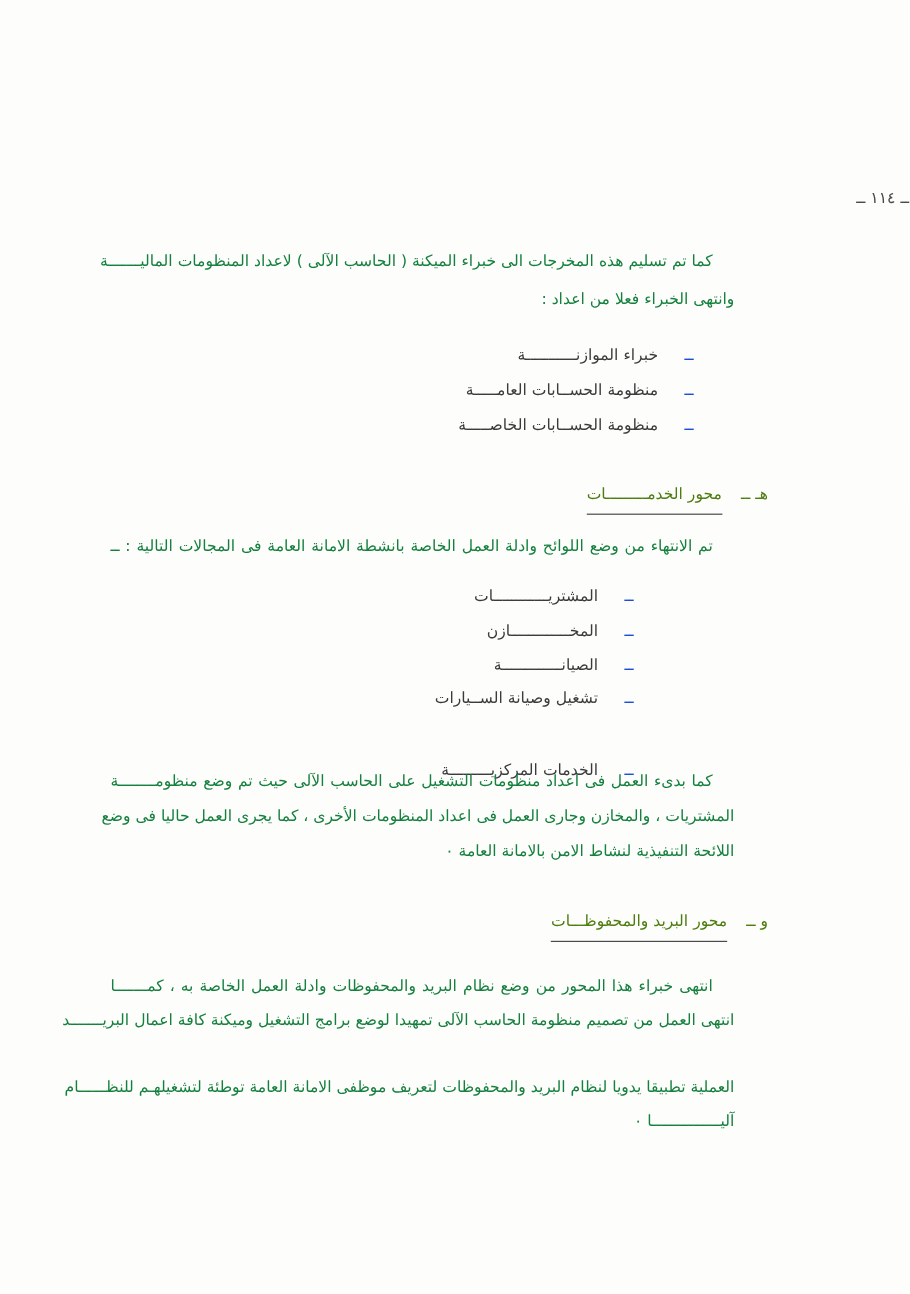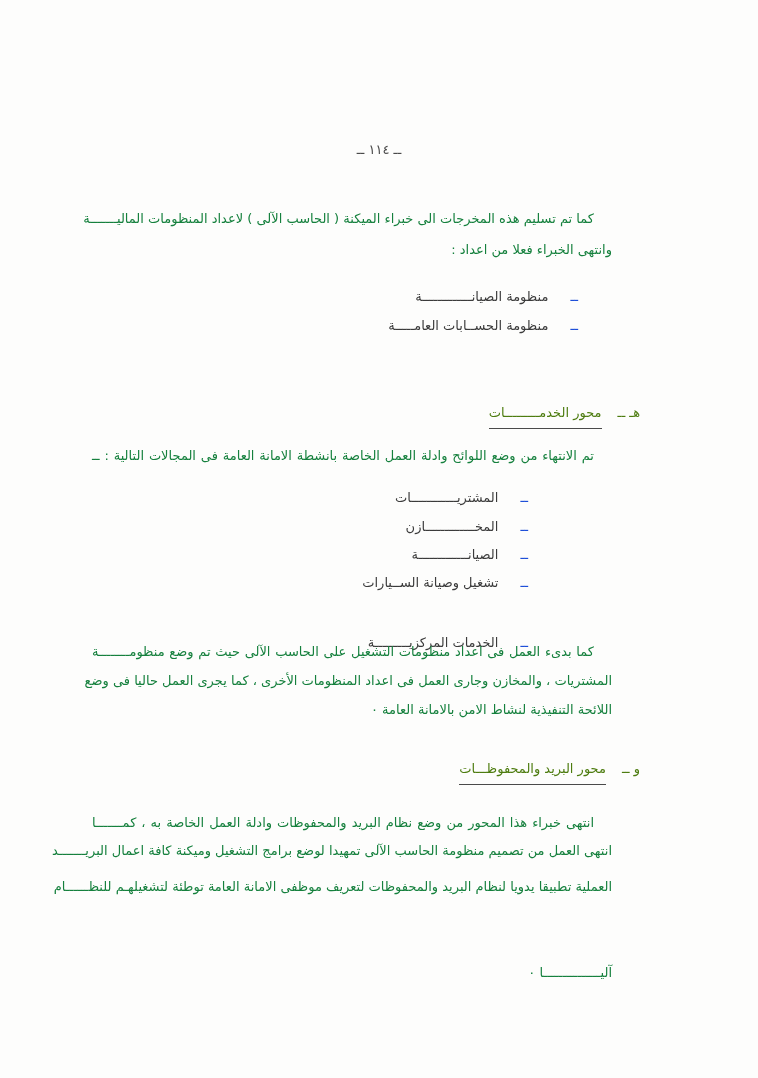--- a/index.html
+++ b/index.html
@@ -5,22 +5,22 @@
   html,body{margin:0;padding:0;background:#ffffff;}
   .page{
     position:relative;
     width:758px;height:1078px;
     background:#fdfdfc;
     font-family:"DejaVu Sans","Liberation Sans",sans-serif;
     color:#3b3b3b;
     overflow:hidden;
   }
   .pagenum{
-    position:absolute;top:142px;left:0;right:0;
-    text-align:center;font-size:13px;letter-spacing:2px;color:#4a4a4a;
+    position:absolute;top:158px;left:0;right:0;
+    text-align:right;font-size:13px;letter-spacing:2px;color:#4a4a4a;
   }
   .pline{
     position:absolute;right:146px;
     direction:rtl;text-align:right;white-space:nowrap;
     font-size:13px;line-height:17px;color:#15803d;
   }
   
   .j{
     left:92px;right:146px;
     text-align:justify;
@@ -53,24 +53,27 @@
 <body>
 
 <div class="page">
 
   <div class="pagenum">ــ ١١٤ ــ</div>
 
   <div class="pline j indent" style="top:210px">كما تم تسليم هذه المخرجات الى خبراء الميكنة ( الحاسب الآلى )  لاعداد المنظومات الماليـــــــة</div>
   <div class="pline" style="top:241px">وانتهى الخبراء فعلا من اعداد :</div>
 
   <div class="li" style="top:288px">
-    <span class="dash">ــ</span><span class="li-text">منظومة الصيانـــــــــــــة</span>
+    <span class="dash">ــ</span><span class="li-text">خبراء الموازنـــــــــــة</span>
   </div>
   <div class="li" style="top:317px">
     <span class="dash">ــ</span><span class="li-text">منظومة الحســابات العامـــــة</span>
+  </div>
+  <div class="li" style="top:346px">
+    <span class="dash">ــ</span><span class="li-text">منظومة الحســابات الخاصـــــة</span>
   </div>
 
   <div class="heading" style="top:404px">
     <span class="marker">هـ ــ</span><span class="title">محور الخدمـــــــــات</span>
   </div>
 
   <div class="pline j indent" style="top:447px">تم الانتهاء من وضع اللوائح وادلة العمل الخاصة بانشطة الامانة العامة فى المجالات التالية : ــ</div>
 
   <div class="li li2" style="top:489px">
     <span class="dash">ــ</span><span class="li-text">المشتريــــــــــــات</span>
@@ -91,16 +94,16 @@
   <div class="pline j" style="top:672px">المشتريات ،  والمخازن وجارى العمل فى اعداد المنظومات الأخرى ،  كما يجرى العمل حاليا فى وضع</div>
   <div class="pline j indent" style="top:643px">كما بدىء العمل فى اعداد منظومات التشغيل على الحاسب الآلى حيث تم وضع منظومــــــــة</div>
   <div class="pline" style="top:701px">اللائحة التنفيذية لنشاط الامن بالامانة العامة ٠</div>
 
   <div class="heading" style="top:760px">
     <span class="marker">و ــ</span><span class="title">محور البريد والمحفوظـــات</span>
   </div>
 
   <div class="pline j indent" style="top:814px">انتهى خبراء هذا المحور من وضع نظام البريد والمحفوظات وادلة العمل الخاصة به ،  كمـــــــا</div>
   <div class="pline j" style="top:842px">انتهى العمل من تصميم منظومة الحاسب الآلى تمهيدا لوضع برامج التشغيل وميكنة كافة اعمال البريـــــــد</div>
-  <div class="pline j" style="top:878px">العملية تطبيقا يدويا لنظام البريد والمحفوظات لتعريف موظفى الامانة العامة توطئة لتشغيلهـم للنظــــــام</div>
-  <div class="pline" style="top:964px">آليـــــــــــــــا ٠</div>
+  <div class="pline j" style="top:898px">العملية تطبيقا يدويا لنظام البريد والمحفوظات لتعريف موظفى الامانة العامة توطئة لتشغيلهـم للنظــــــام</div>
+  <div class="pline" style="top:926px">آليـــــــــــــــا ٠</div>
 
 </div>
 
 </body></html>

